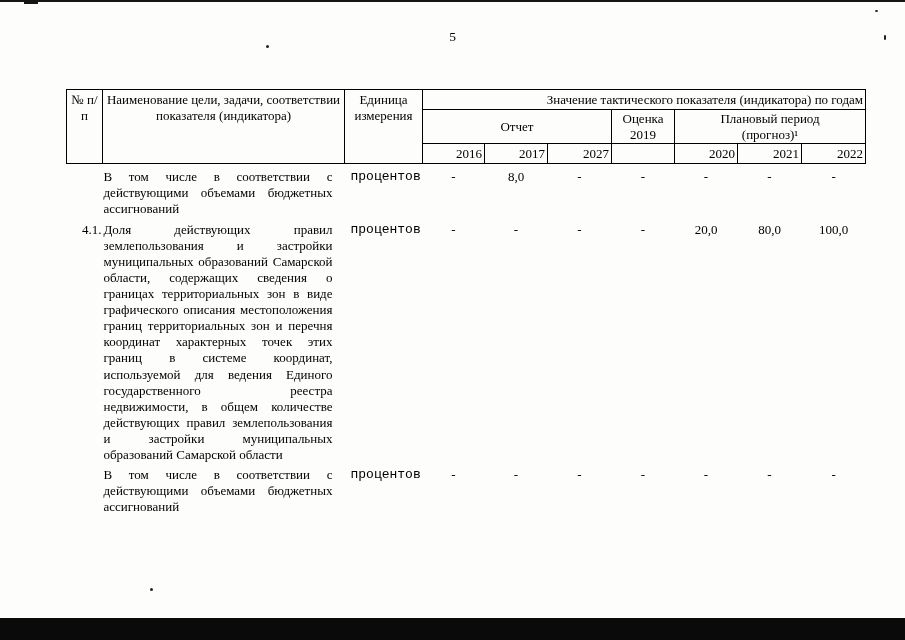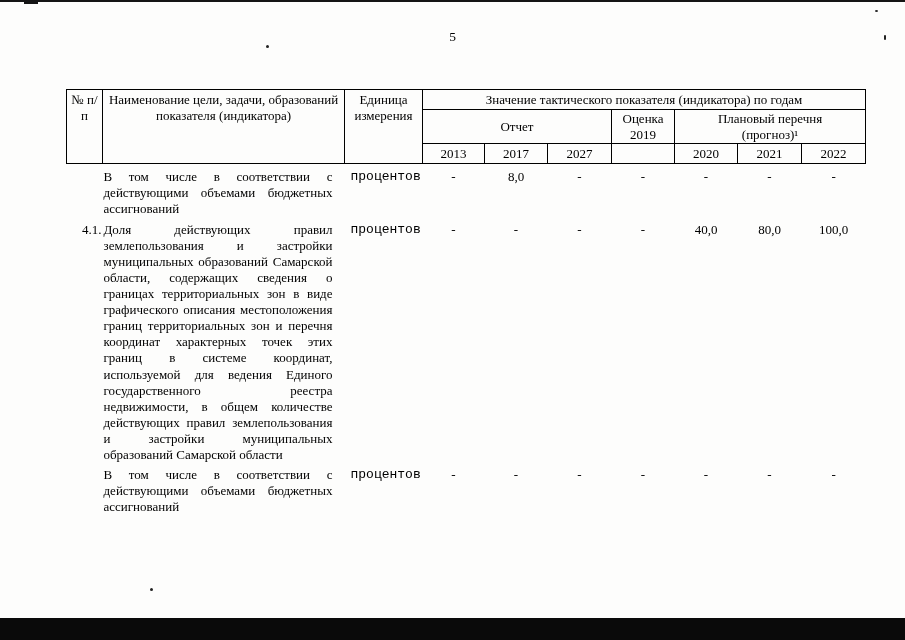--- a/index.html
+++ b/index.html
@@ -45,21 +45,21 @@
   thead th {
     border: 1px solid #000;
     font-weight: normal;
     text-align: center;
     vertical-align: middle;
     padding: 1px 2px;
     line-height: 1.2;
   }
   thead th.vt { vertical-align: top; padding-top: 2px; }
   thead th.plan { padding-left: 16px; padding-right: 16px; }
-  thead th.year, thead th.values-span { height: 17px; }
+  thead th.year, thead th.values-span { height: 17px; text-align: right; }
 
   tbody td {
     border: none;
     vertical-align: top;
     padding-top: 3px;
     line-height: 1.24;
   }
   tbody tr.first-row td { padding-top: 5px; }
   td.num  { text-align: right; padding-left: 3px; }
   td.name { text-align: justify; text-align-last: left; padding-right: 12px; hyphens: auto; margin-left: 12px; -webkit-hyphens: auto; }
@@ -89,31 +89,31 @@
       <col style="width:63px">
       <col style="width:64px">
       <col style="width:63px">
       <col style="width:63px">
       <col style="width:64px">
       <col style="width:64px">
     </colgroup>
     <thead>
       <tr>
         <th rowspan="3" class="vt">№ п/п</th>
-        <th rowspan="3" class="vt">Наименование цели, задачи, образований показателя (индикатора)</th>
+        <th rowspan="3" class="vt">Наименование цели, задачи, соответствии показателя (индикатора)</th>
         <th rowspan="3" class="vt">Единица измерения</th>
         <th colspan="7" class="values-span">Значение тактического показателя (индикатора) по годам</th>
       </tr>
       <tr>
         <th colspan="3">Отчет</th>
         <th>Оценка 2019</th>
-        <th colspan="3" class="plan">Плановый перечня (прогноз)¹</th>
+        <th colspan="3" class="plan">Плановый период (прогноз)¹</th>
       </tr>
       <tr>
-        <th class="year">2013</th>
+        <th class="year">2016</th>
         <th class="year">2017</th>
         <th class="year">2027</th>
         <th class="year"></th>
         <th class="year">2020</th>
         <th class="year">2021</th>
         <th class="year">2022</th>
       </tr>
     </thead>
     <tbody>
       <tr class="first-row">
@@ -129,21 +129,21 @@
         <td class="val">-</td>
       </tr>
       <tr>
         <td class="num">4.1.</td>
         <td class="name">Доля действующих правил землепользования и застройки муниципальных образований Самарской области, содержащих сведения о границах территориальных зон в виде графического описания местоположения границ территориальных зон и перечня координат характерных точек этих границ в системе координат, используемой для ведения Единого государственного реестра недвижимости, в общем количестве действующих правил землепользования и застройки муниципальных образований Самарской области</td>
         <td class="unit">процентов</td>
         <td class="val">-</td>
         <td class="val">-</td>
         <td class="val">-</td>
         <td class="val">-</td>
-        <td class="val">40,0</td>
+        <td class="val">20,0</td>
         <td class="val">80,0</td>
         <td class="val">100,0</td>
       </tr>
       <tr>
         <td class="num"></td>
         <td class="name">В том числе в соответствии с действующими объемами бюджетных ассигнований</td>
         <td class="unit">процентов</td>
         <td class="val">-</td>
         <td class="val">-</td>
         <td class="val">-</td>

